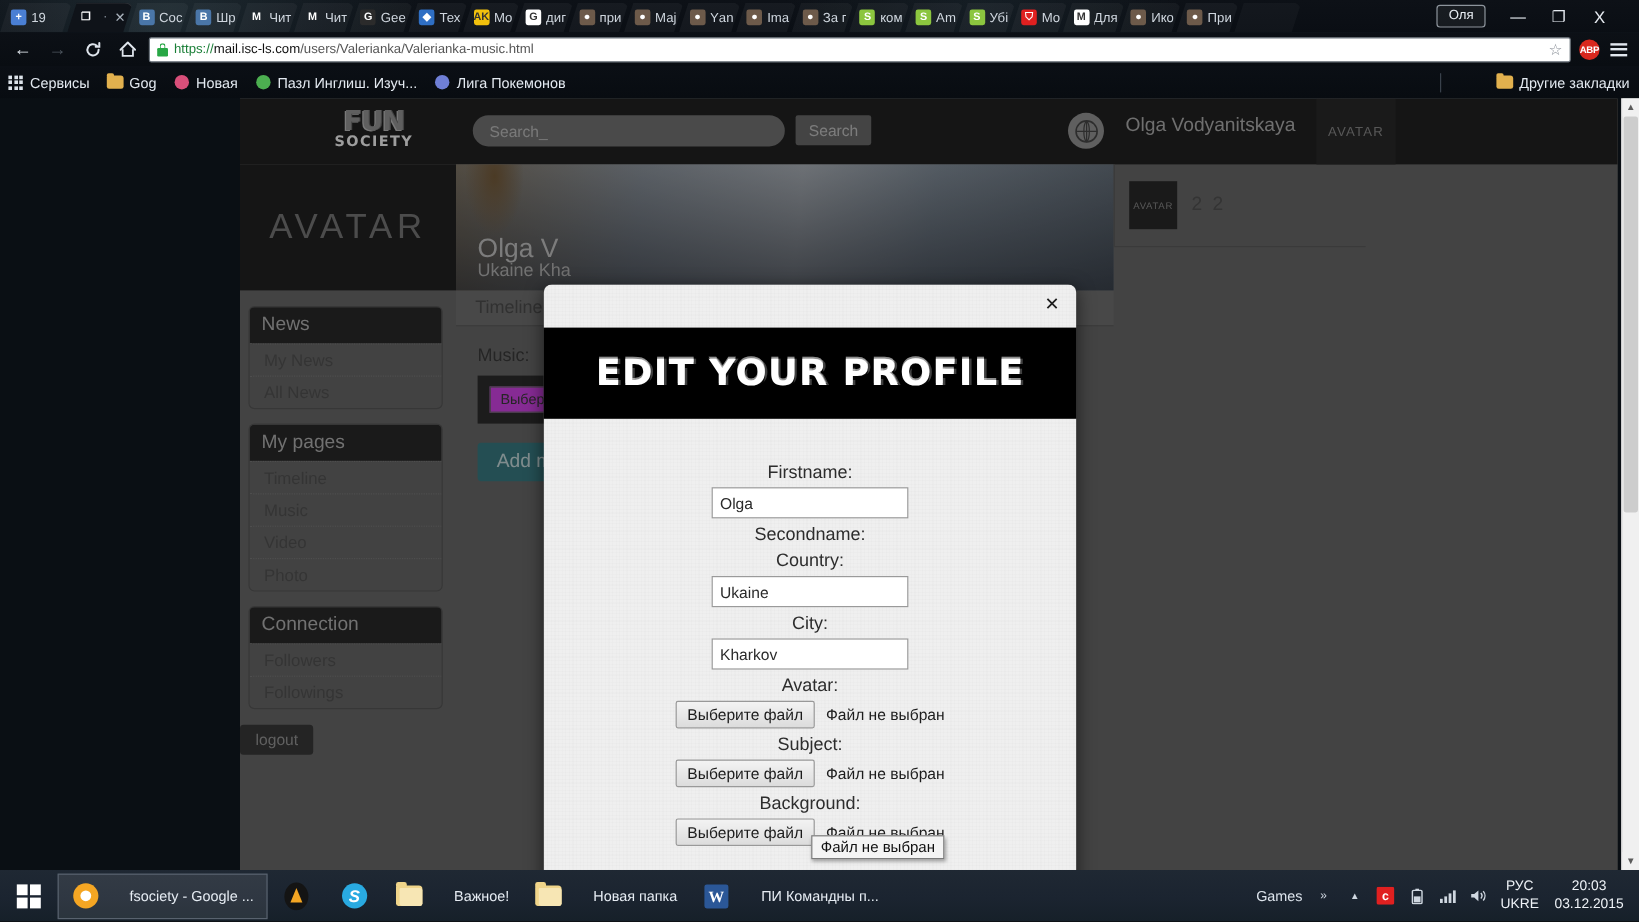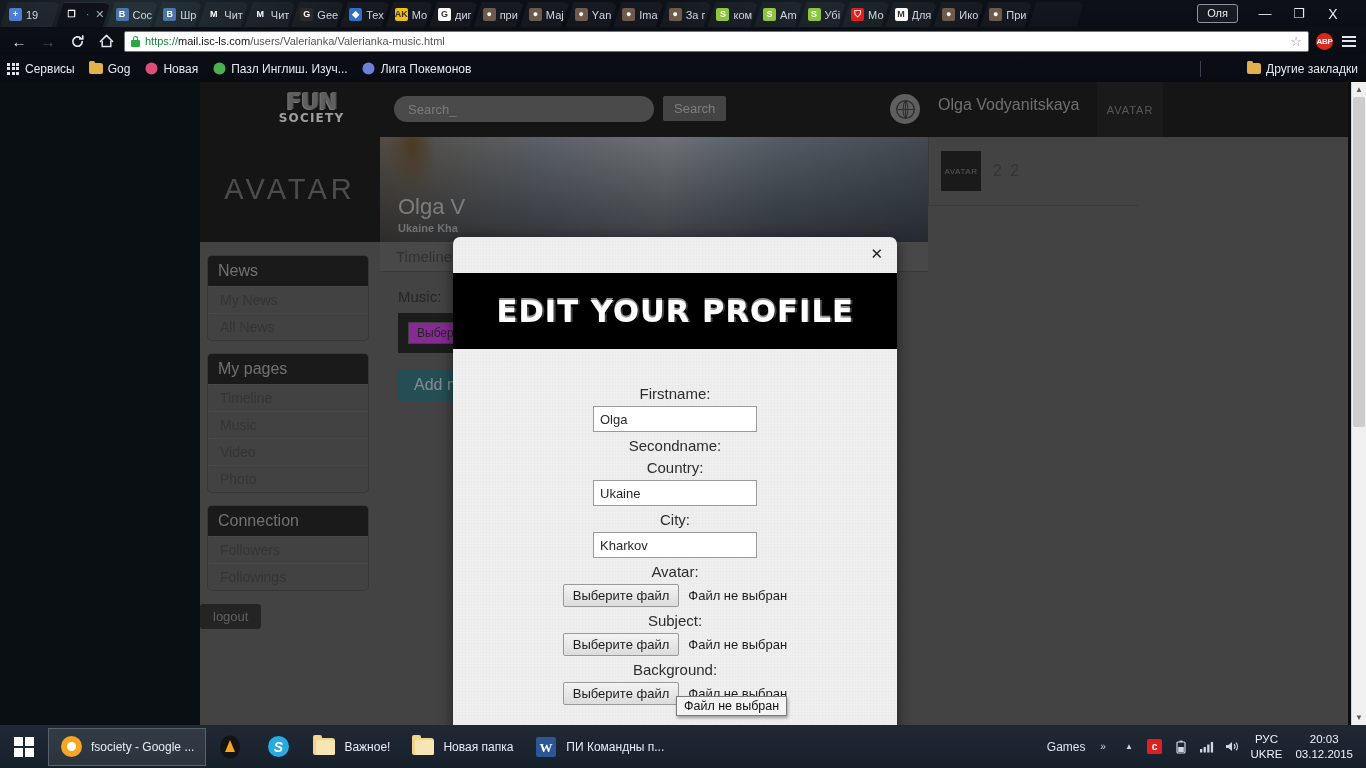--- a/index.html
+++ b/index.html
@@ -190,21 +190,21 @@
     height:105px; position:relative; overflow:hidden;
     background:
       linear-gradient(180deg, rgba(30,40,55,.05) 0%, rgba(20,25,35,.55) 100%),
       linear-gradient(95deg,#8a7f6e 0%, #9aa2ab 28%, #b9bfc6 52%, #8e9aa6 72%, #6f7a85 100%);
   }
   .cover .palm {
     position:absolute; left:4px; top:-4px; width:56px; height:70px;
     background: radial-gradient(ellipse at 50% 20%, #7a5f3c 0%, rgba(120,95,60,0) 62%);
   }
   .cover-name { position:absolute; left:18px; bottom:22px; font-size:22px; color:#c9c9c9; }
-  .cover-sub { position:absolute; left:18px; bottom:8px; font-size:11px; font-weight:bold; color:#b7b7b7; }
+  .cover-sub { position:absolute; left:18px; bottom:8px; font-size:15px; font-weight:normal; color:#b7b7b7; }
   .tabsrow { height:30px; background:#757575; border-bottom:1px solid #5c5c5c; display:flex; align-items:center; }
   .tab-item { font-size:15px; color:#4f4f4f; padding:4px 16px; }
   .panel { padding:16px 18px; }
   .panel-label { font-size:15px; color:#3c3c3c; margin-bottom:8px; }
   .fileblock { background:#2e2e2e; padding:9px 10px; width:200px; }
   .fileblock .fbtn { display:inline-block; background:#d946ef; color:#3d3d3d; border:1px solid #6a6a6a;
      font-size:12px; padding:3px 8px; }
   .addbtn { margin-top:16px; display:inline-block; background:#3b7f86; color:#cfe3e5; font-size:16px;
     padding:7px 16px; border-radius:3px; }
 
@@ -260,21 +260,21 @@
   .scroll-up, .scroll-dn { height:15px; display:flex; align-items:center; justify-content:center;
     font-size:8px; color:#5a5a5a; background:#f0f0f0; }
   .scroll-thumb { position:absolute; top:15px; left:1px; width:12px; height:330px; background:#cdcdcd; border-radius:2px; }
 
   
   .taskbar { position:absolute; left:0; bottom:0; width:1366px; height:43px;
     background: linear-gradient(180deg,#1f2833 0%,#1b2430 55%,#162029 100%); display:flex; align-items:center; }
   .startbtn { width:48px; height:43px; display:flex; align-items:center; justify-content:center; }
   .winlogo { display:grid; grid-template-columns:repeat(2,9px); grid-template-rows:repeat(2,9px); gap:2px; }
   .winlogo i { display:block; width:9px; height:9px; background:#fff; }
-  .tbitem { height:38px; display:flex; align-items:center; gap:9px; padding:0 11px;
+  .tbitem { height:38px; display:flex; align-items:center; gap:26px; padding:0 11px;
     font-size:12px; color:#e6ecf3; white-space:nowrap; }
   .tbitem.boxed { border:1px solid #58626e; background:rgba(255,255,255,.09); }
   .tbitem.plain { width:48px; justify-content:center; padding:0; }
   .tbicon { width:22px; height:22px; flex:0 0 22px; display:flex; align-items:center; justify-content:center; }
   .circ { width:21px; height:21px; border-radius:50%; display:flex; align-items:center; justify-content:center;
     font-size:13px; font-weight:bold; color:#fff; }
   .tb-folder { width:22px; height:17px; background:#f0d58a; border-radius:1.5px 3px 2px 2px; position:relative; }
   .tb-folder::before{ content:""; position:absolute; top:-3px; left:0; width:9px; height:4px; background:#f0d58a; border-radius:2px 2px 0 0; }
   .tb-folder::after{ content:""; position:absolute; left:3px; top:2px; width:19px; height:15px; background:#f7e6b4; border-radius:1px 2px 2px 2px; }
   .tray { margin-left:auto; display:flex; align-items:center; gap:9px; padding-right:9px; }

